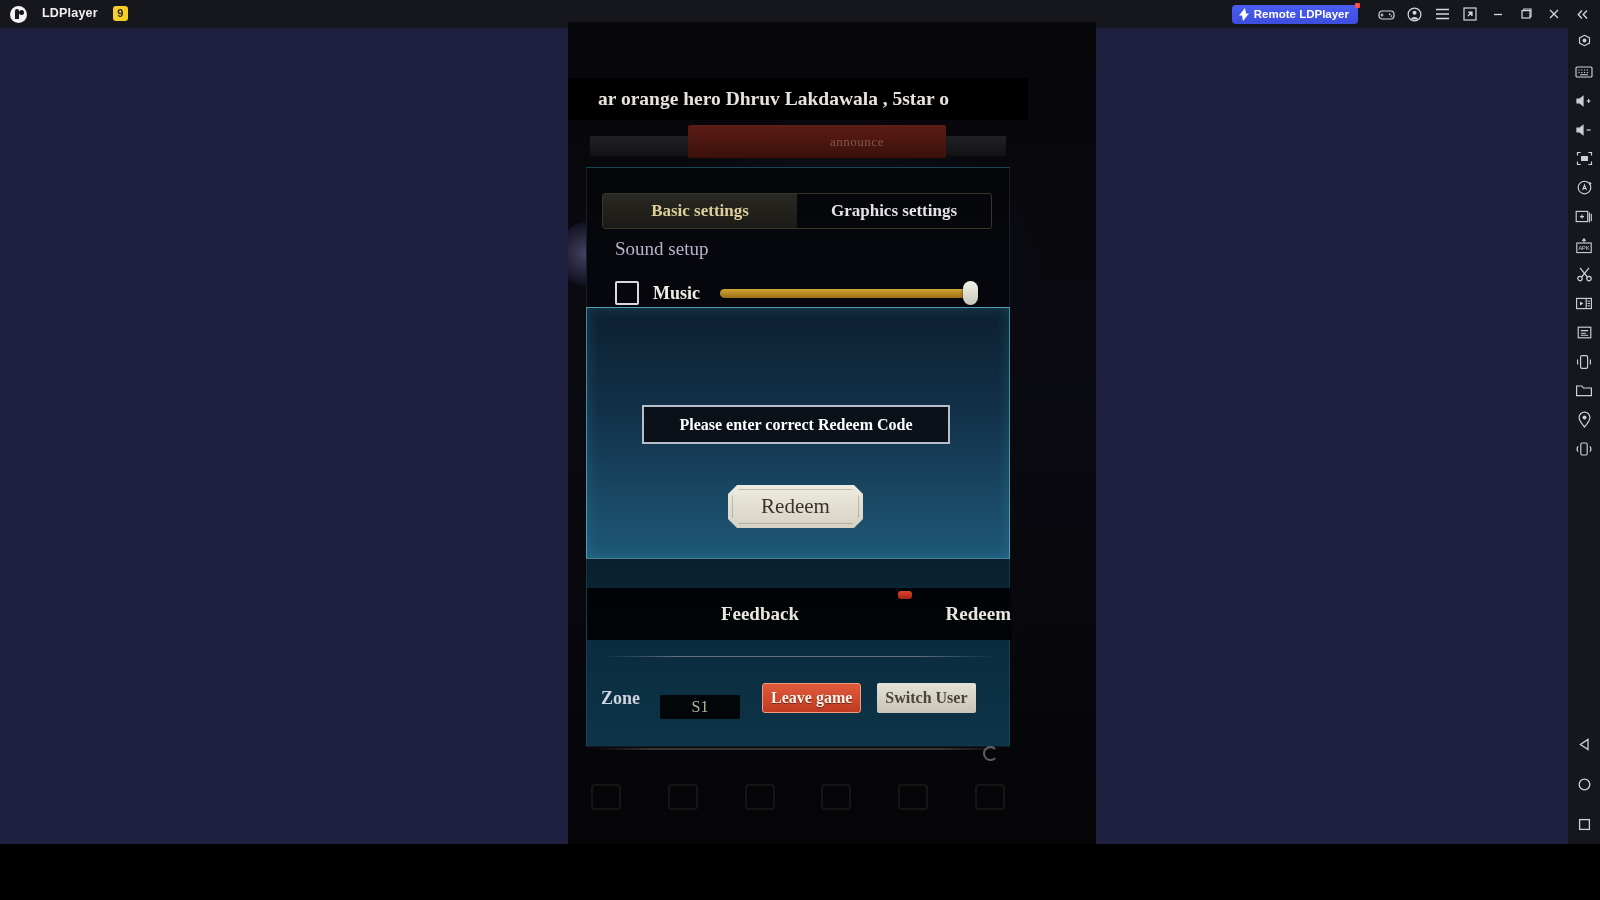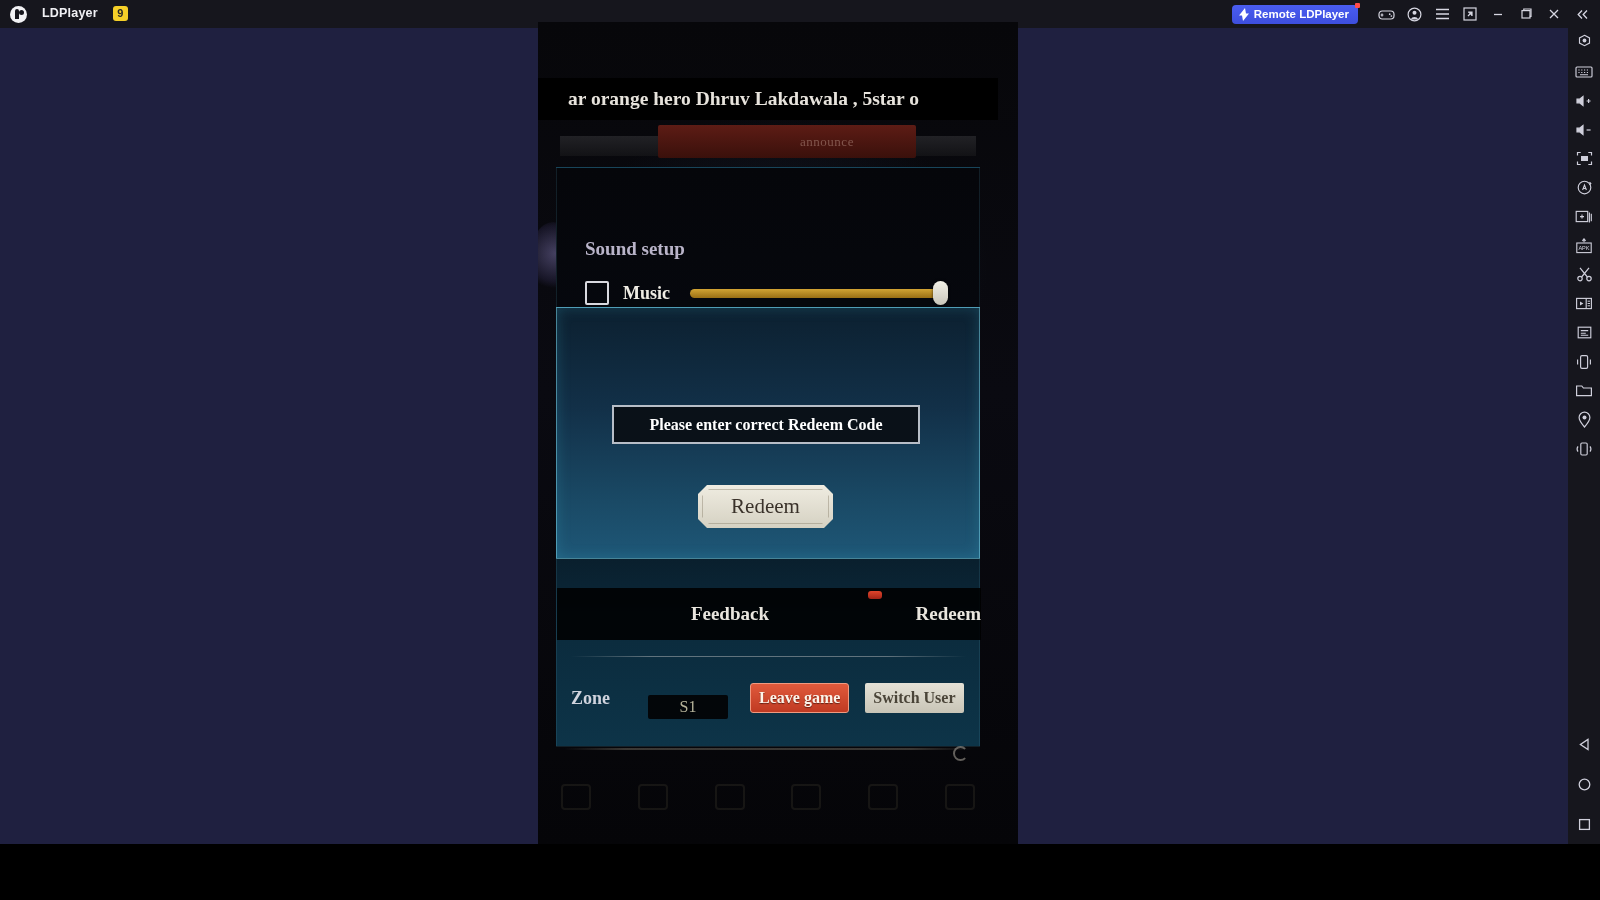--- a/index.html
+++ b/index.html
@@ -67,21 +67,21 @@
   .sb-icon {
     width: 32px; height: 29px;
     display: flex; align-items: center; justify-content: center;
     color: #cfcfdb;
   }
   .sb-spacer { flex: 1 1 auto; }
   .sb-nav { width: 32px; height: 40px; display:flex; align-items:center; justify-content:center; color:#cfcfdb; }
 
   
   #screen {
-    position: absolute; left: 538px; top: 22px; width: 480px; height: 822px;
+    position: absolute; left: 568px; top: 22px; width: 528px; height: 822px;
     background: #050505;
     overflow: hidden;
   }
   
   #game-bg {
     position: absolute; inset: 0;
     background:
       radial-gradient(ellipse 300px 220px at 50% 30%, rgba(30,40,60,.55), transparent 70%),
       linear-gradient(180deg,#07070a 0%, #0a0a11 45%, #050508 100%);
   }
@@ -147,21 +147,21 @@
   }
   .tab {
     flex: 1 1 50%; display: flex; align-items: center; justify-content: center;
     font-family: "Liberation Serif", serif; font-size: 17px; font-weight: bold;
   }
   .tab.active { background: linear-gradient(180deg,#2a2822,#1c1a16); color: #ddcf9a; }
   .tab.inactive { background: transparent; color: #e4e4e6; }
 
   #sound-label {
     position: absolute; left: 28px; top: 70px;
-    color: #b9b4c9; font-family: "Liberation Serif", serif; font-size: 19px; font-weight: bold;
+    color: #b9b4c9; font-family: "Liberation Serif", serif; font-size: 19px; font-weight: normal;
   }
   #music-row {
     position: absolute; left: 28px; top: 110px; width: 375px; height: 30px;
     display: flex; align-items: center; gap: 14px;
   }
   #music-check {
     width: 24px; height: 24px; border: 2px solid #d9d9df; background: transparent; border-radius: 2px;
   }
   #music-label {
     color: #efece4; font-family: "Liberation Serif", serif; font-size: 18px; font-weight: bold;
@@ -197,21 +197,21 @@
     background: linear-gradient(90deg, rgba(200,200,200,0), rgba(200,200,200,.45) 20%, rgba(200,200,200,.45) 80%, rgba(200,200,200,0));
   }
 
   
   #bottom-row {
     position: absolute; left: 14px; top: 508px; width: 398px; height: 44px;
     display: flex; align-items: center;
   }
   #zone-label {
     color: #cfd3dd; font-family: "Liberation Serif", serif; font-size: 18px; font-weight: bold;
-    margin-right: 38px;
+    margin-right: 20px;
   }
   #zone-value {
     width: 80px; height: 24px; background: #030609; border-radius: 2px;
     display: flex; align-items: center; justify-content: center;
     color: #b6b39a; font-family: "Liberation Serif", serif; font-size: 16px;
     margin-right: 22px;
     margin-top: 18px;
   }
   #leave-btn {
     height: 30px; padding: 0 8px;
@@ -486,20 +486,28 @@
   </div>
 
   <div id="ribbon">
     <div class="ribbon-bar"></div>
     <div class="ribbon-plate"></div>
     <div class="ribbon-label">announce</div>
   </div>
 
   <div id="panel">
 
+    <div id="tabs">
+      <div class="tab active">
+        <span>Basic settings</span>
+      </div>
+      <div class="tab inactive">
+        <span>Graphics settings</span>
+      </div>
+    </div>
 
     <div id="sound-label">Sound setup</div>
 
     <div id="music-row">
       <div id="music-check"></div>
       <div id="music-label">Music</div>
       <div id="slider-wrap">
         <div id="slider-track"></div>
         <div id="slider-knob"></div>
       </div>

